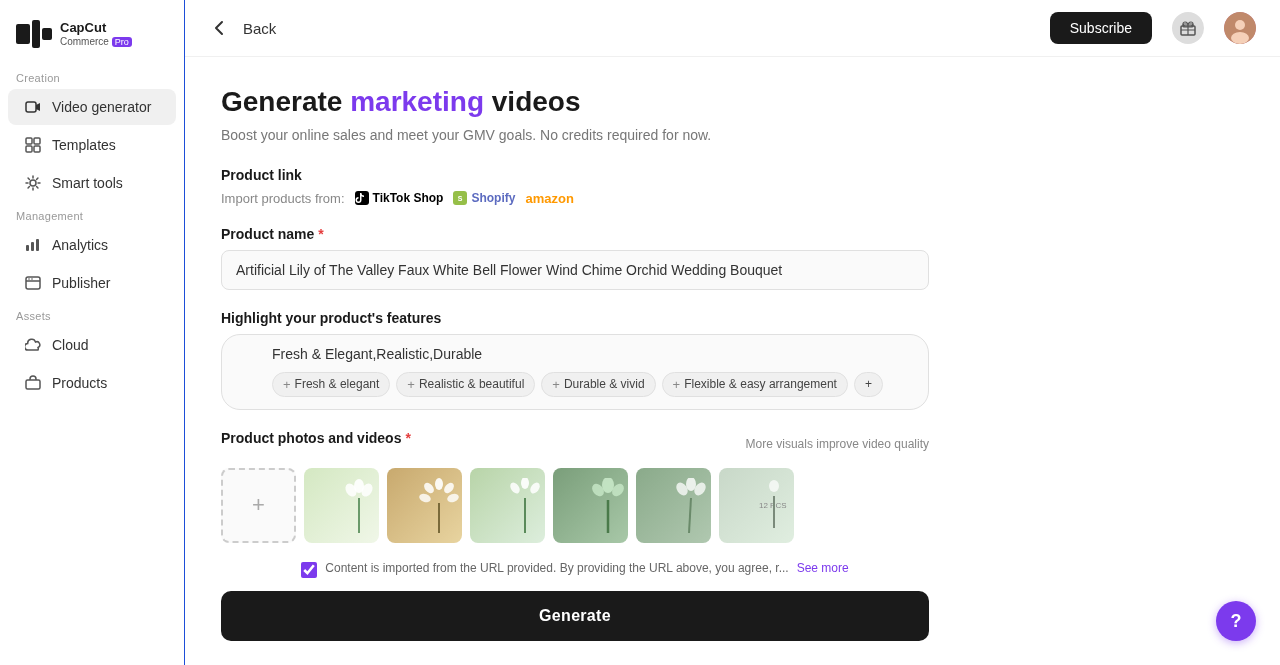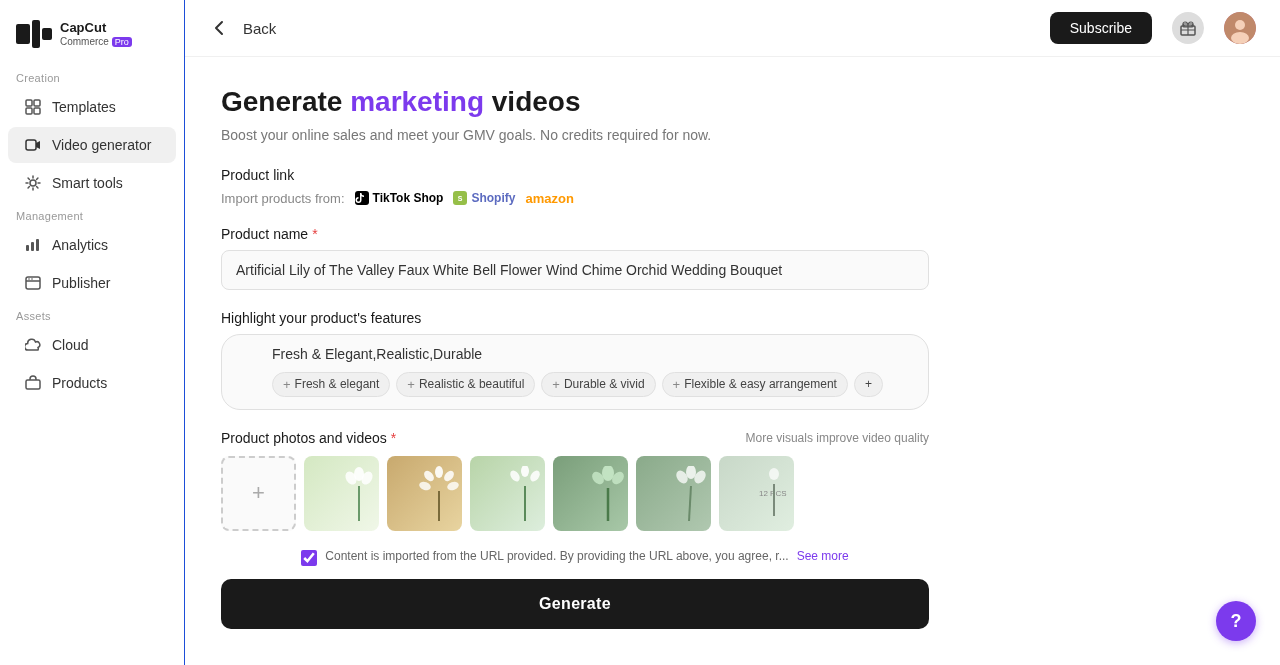--- a/index.html
+++ b/index.html
@@ -118,21 +118,21 @@
       color: #7c3aed;
     }
     .page-subtitle {
       font-size: 14px;
       color: #777;
       margin-bottom: 24px;
     }
 
     .field-label {
       font-size: 14px;
-      font-weight: 400;
+      font-weight: 700;
       color: #1a1a1a;
       margin-bottom: 8px;
       display: flex;
       align-items: center;
       gap: 4px;
     }
     .required-star { color: #e53e3e; }
 
     .product-link-row {
       display: flex;
@@ -361,40 +361,40 @@
       <rect x="26" y="8" width="10" height="12" rx="2" fill="#1a1a1a"></rect>
     </svg>
     <div>
       <div style="font-size:13px;font-weight:700;color:#1a1a1a;line-height:1.2;">CapCut</div>
       <div style="font-size:10px;color:#555;line-height:1.2;">Commerce <span style="background:#7c3aed;color:#fff;border-radius:3px;padding:0 3px;font-size:9px;">Pro</span></div>
     </div>
   </div>
 
   <div class="sidebar-section-label">Creation</div>
 
+  <div class="sidebar-item active">
+    <span class="sidebar-icon">
+      <svg width="16" height="16" viewBox="0 0 16 16" fill="none">
+        <rect x="1" y="3" width="10" height="10" rx="2" stroke="#333" stroke-width="1.5"></rect>
+        <path d="M11 6l4-2v8l-4-2V6z" fill="#333"></path>
+      </svg>
+    </span>
+    <span>Video generator</span>
+  </div>
+
   <div class="sidebar-item">
     <span class="sidebar-icon">
       <svg width="16" height="16" viewBox="0 0 16 16" fill="none">
         <rect x="1" y="1" width="6" height="6" rx="1" stroke="#555" stroke-width="1.5"></rect>
         <rect x="9" y="1" width="6" height="6" rx="1" stroke="#555" stroke-width="1.5"></rect>
         <rect x="1" y="9" width="6" height="6" rx="1" stroke="#555" stroke-width="1.5"></rect>
         <rect x="9" y="9" width="6" height="6" rx="1" stroke="#555" stroke-width="1.5"></rect>
       </svg>
     </span>
     <span>Templates</span>
-  </div>
-
-  <div class="sidebar-item active">
-    <span class="sidebar-icon">
-      <svg width="16" height="16" viewBox="0 0 16 16" fill="none">
-        <rect x="1" y="3" width="10" height="10" rx="2" stroke="#333" stroke-width="1.5"></rect>
-        <path d="M11 6l4-2v8l-4-2V6z" fill="#333"></path>
-      </svg>
-    </span>
-    <span>Video generator</span>
   </div>
 
   <div class="sidebar-item">
     <span class="sidebar-icon">
       <svg width="16" height="16" viewBox="0 0 16 16" fill="none">
         <circle cx="8" cy="8" r="3" stroke="#555" stroke-width="1.5"></circle>
         <path d="M8 1v2M8 13v2M1 8h2M13 8h2M3.05 3.05l1.41 1.41M11.54 11.54l1.41 1.41M3.05 12.95l1.41-1.41M11.54 4.46l1.41-1.41" stroke="#555" stroke-width="1.5" stroke-linecap="round"></path>
       </svg>
     </span>
     <span>Smart tools</span>
@@ -537,21 +537,21 @@
             <span>Flexible &amp; easy arrangement</span>
           </div>
         <div class="feature-tag">
             <span>+</span>
           </div>
       </div>
     </div>
 
     
     <div class="photos-header">
-      <div class="field-label" style="margin-bottom:0;">
+      <div class="field-label" style="margin-bottom:12px;">
         <span>Product photos and videos</span>
         <span class="required-star">*</span>
       </div>
       <span class="more-visuals-hint">More visuals improve video quality</span>
     </div>
     <div class="photos-grid">
       <div class="photo-add-btn">
         <span>+</span>
       </div>
       <div class="photo-thumb photo-1">

